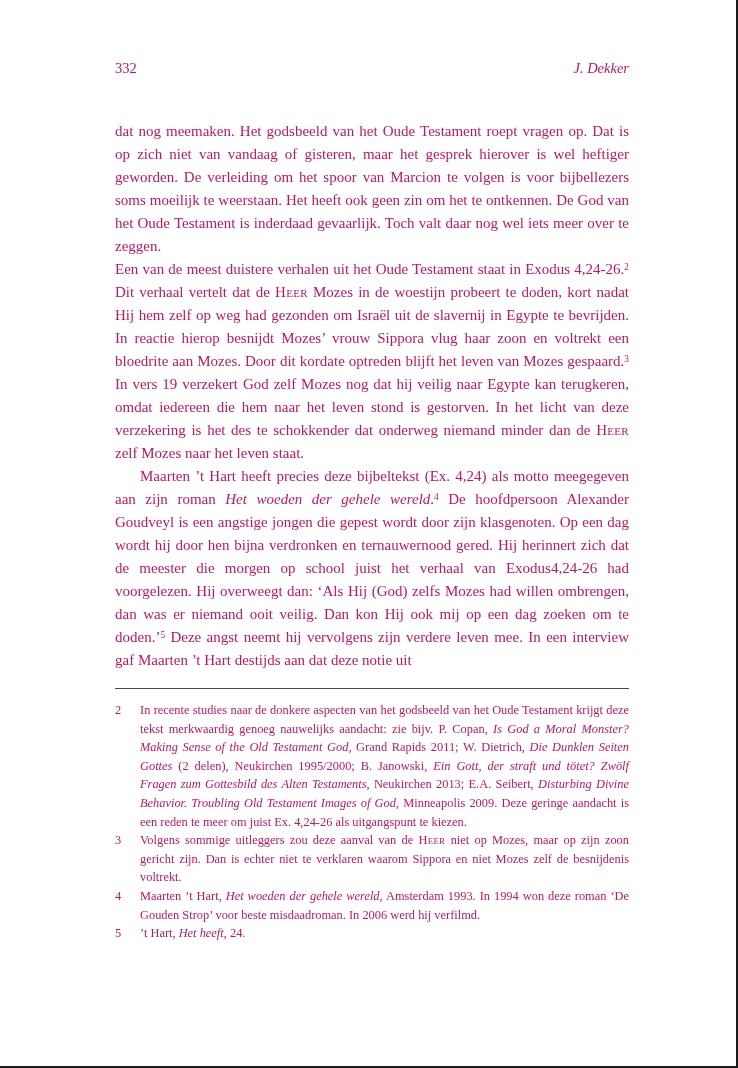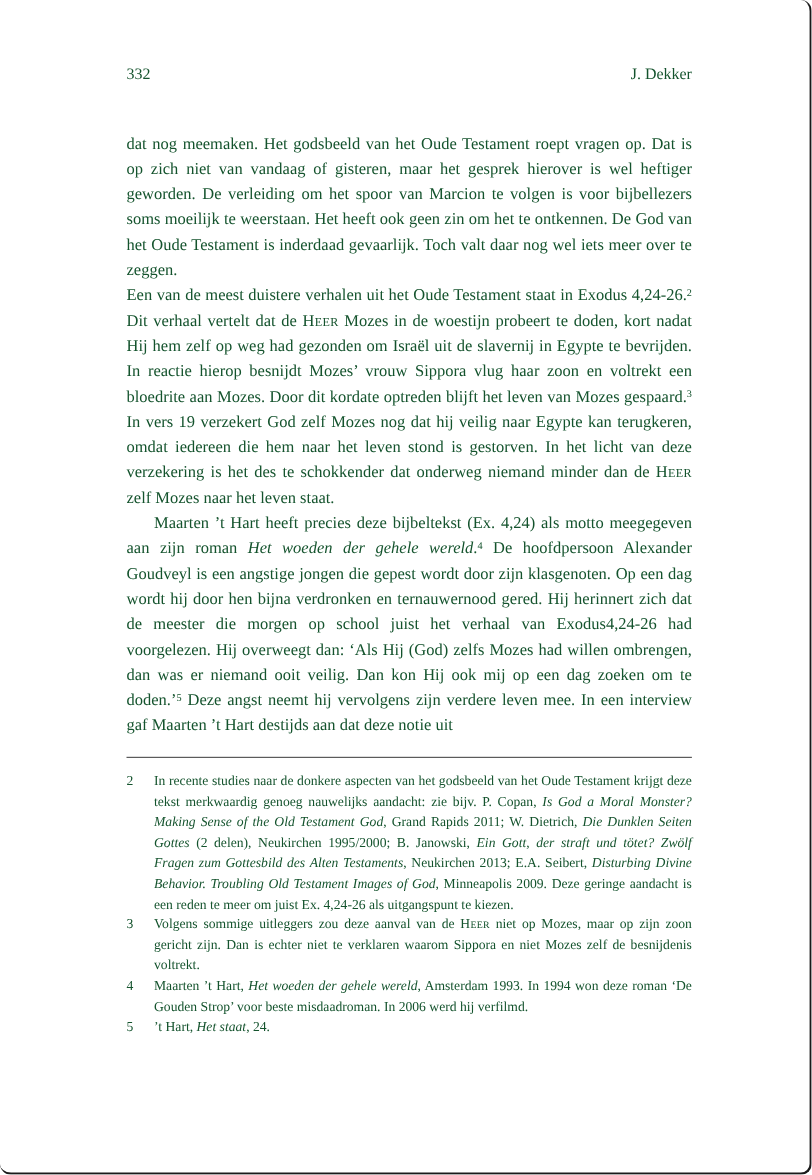--- a/index.html
+++ b/index.html
@@ -22,20 +22,21 @@
   }
   .running-head {
     display: flex;
     justify-content: space-between;
     align-items: baseline;
     font-size: 14.5px;
     line-height: 20px;
     margin-bottom: 42px;
   }
   .running-head .author {
+    font-style: italic;
   }
   .body-text {
     font-size: 15px;
     line-height: 23px;
     text-align: justify;
     hyphens: auto;
     -webkit-hyphens: auto;
   }
   .body-text p {
     margin: 0;
@@ -81,21 +82,21 @@
   .footnote .fn-num {
     flex: 0 0 25px;
   }
   .footnote .fn-text {
     flex: 1;
   }
 </style>
 </head>
 <body>
 
-<div class="page" style="color: #14532d; background: rgb(255, 255, 255); border-right: 2px solid rgb(26, 26, 26); border-bottom: 2px solid rgb(26, 26, 26); border-radius: 10px;">
+<div class="page" style="color: #be185d; background: rgb(255, 255, 255); border-right: 2px solid rgb(26, 26, 26); border-bottom: 2px solid rgb(26, 26, 26);">
   <div class="running-head">
     <span class="pagenum">332</span>
     <span class="author">J. Dekker</span>
   </div>
 
   <div class="body-text" id="body-content">
       <p class="">dat nog meemaken. Het godsbeeld van het Oude Testament roept vragen op. Dat is op zich niet van vandaag of gisteren, maar het gesprek hierover is wel heftiger geworden. De verleiding om het spoor van Marcion te volgen is voor bijbellezers soms moeilijk te weerstaan. Het heeft ook geen zin om het te ontkennen. De God van het Oude Testament is inderdaad gevaarlijk. Toch valt daar nog wel iets meer over te zeggen.</p>
       <p class="">Een van de meest duistere verhalen uit het Oude Testament staat in Exodus 4,24-26.<sup class="fn-ref">2</sup> Dit verhaal vertelt dat de <span class="smallcaps">Heer</span> Mozes in de woestijn probeert te doden, kort nadat Hij hem zelf op weg had gezonden om Israël uit de slavernij in Egypte te bevrijden. In reactie hierop besnijdt Mozes’ vrouw Sippora vlug haar zoon en voltrekt een bloedrite aan Mozes. Door dit kordate optreden blijft het leven van Mozes gespaard.<sup class="fn-ref">3</sup> In vers 19 verzekert God zelf Mozes nog dat hij veilig naar Egypte kan terugkeren, omdat iedereen die hem naar het leven stond is gestorven. In het licht van deze verzekering is het des te schokkender dat onderweg niemand minder dan de <span class="smallcaps">Heer</span> zelf Mozes naar het leven staat.</p>
       <p class="indent">Maarten ’t Hart heeft precies deze bijbeltekst (Ex. 4,24) als motto meegegeven aan zijn roman <em>Het woeden der gehele wereld</em>.<sup class="fn-ref">4</sup> De hoofdpersoon Alexander Goudveyl is een angstige jongen die gepest wordt door zijn klasgenoten. Op een dag wordt hij door hen bijna verdronken en ternauwernood gered. Hij herinnert zich dat de meester die morgen op school juist het verhaal van Exodus4,24-26 had voorgelezen. Hij overweegt dan: ‘Als Hij (God) zelfs Mozes had willen ombrengen, dan was er niemand ooit veilig. Dan kon Hij ook mij op een dag zoeken om te doden.’<sup class="fn-ref">5</sup> Deze angst neemt hij vervolgens zijn verdere leven mee. In een interview gaf Maarten ’t Hart destijds aan dat deze notie uit</p>
     </div>
@@ -110,16 +111,16 @@
       <div class="footnote">
         <span class="fn-num">3</span>
         <span class="fn-text">Volgens sommige uitleggers zou deze aanval van de <span class="smallcaps">Heer</span> niet op Mozes, maar op zijn zoon gericht zijn. Dan is echter niet te verklaren waarom Sippora en niet Mozes zelf de besnijdenis voltrekt.</span>
       </div>
       <div class="footnote">
         <span class="fn-num">4</span>
         <span class="fn-text">Maarten ’t Hart, <em>Het woeden der gehele wereld</em>, Amsterdam 1993. In 1994 won deze roman ‘De Gouden Strop’ voor beste misdaadroman. In 2006 werd hij verfilmd.</span>
       </div>
       <div class="footnote">
         <span class="fn-num">5</span>
-        <span class="fn-text">’t Hart, <em>Het staat</em>, 24.</span>
+        <span class="fn-text">’t Hart, <em>Het heeft</em>, 24.</span>
       </div>
     </div>
 </div>
 
 </body></html>

